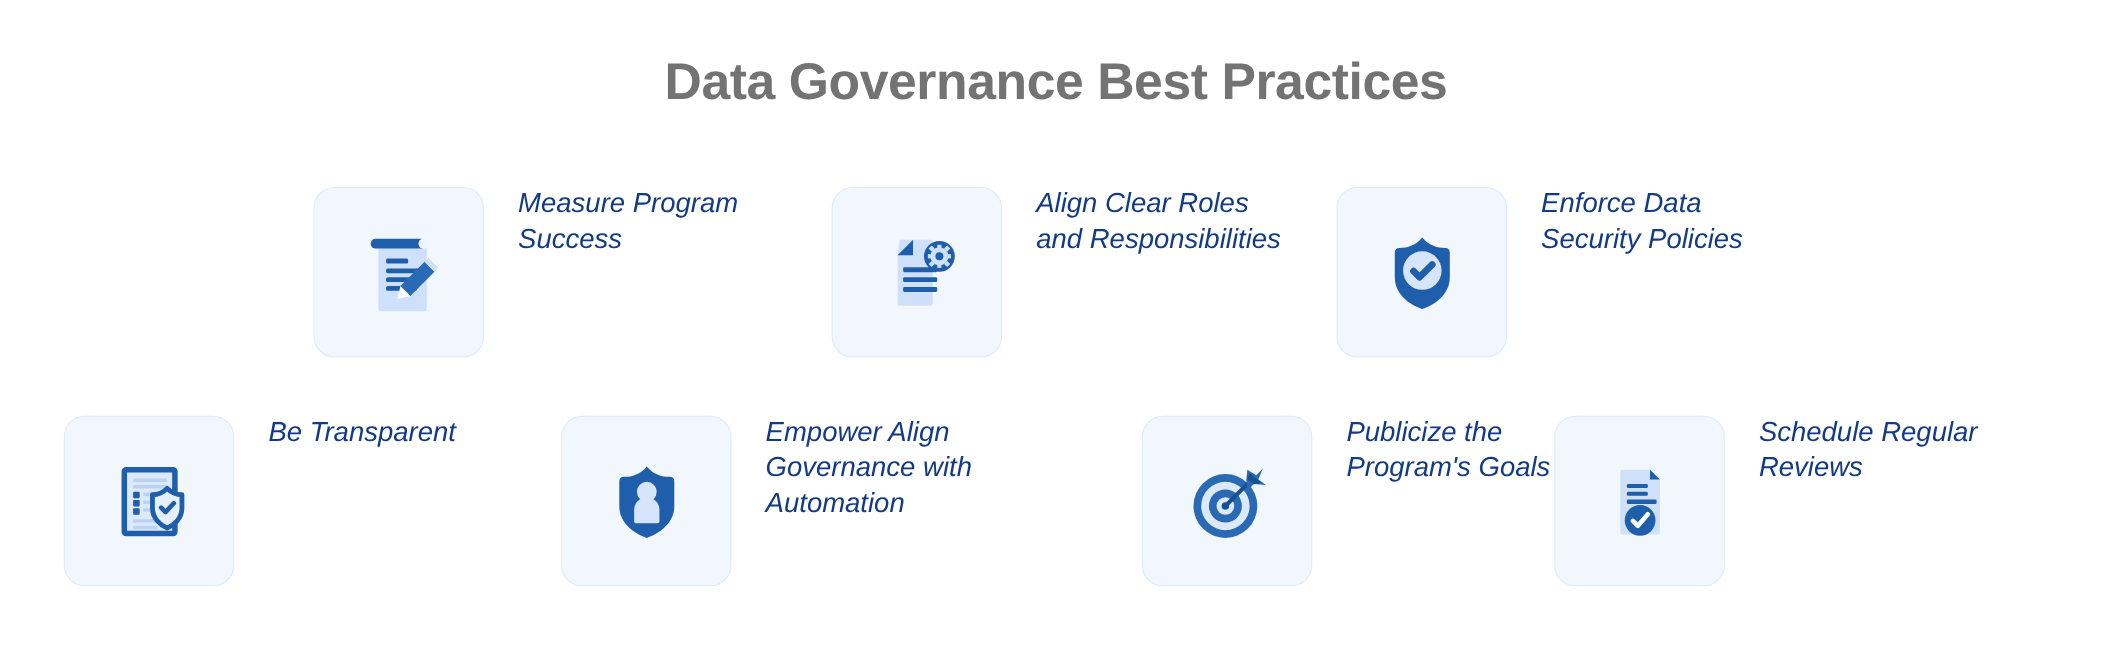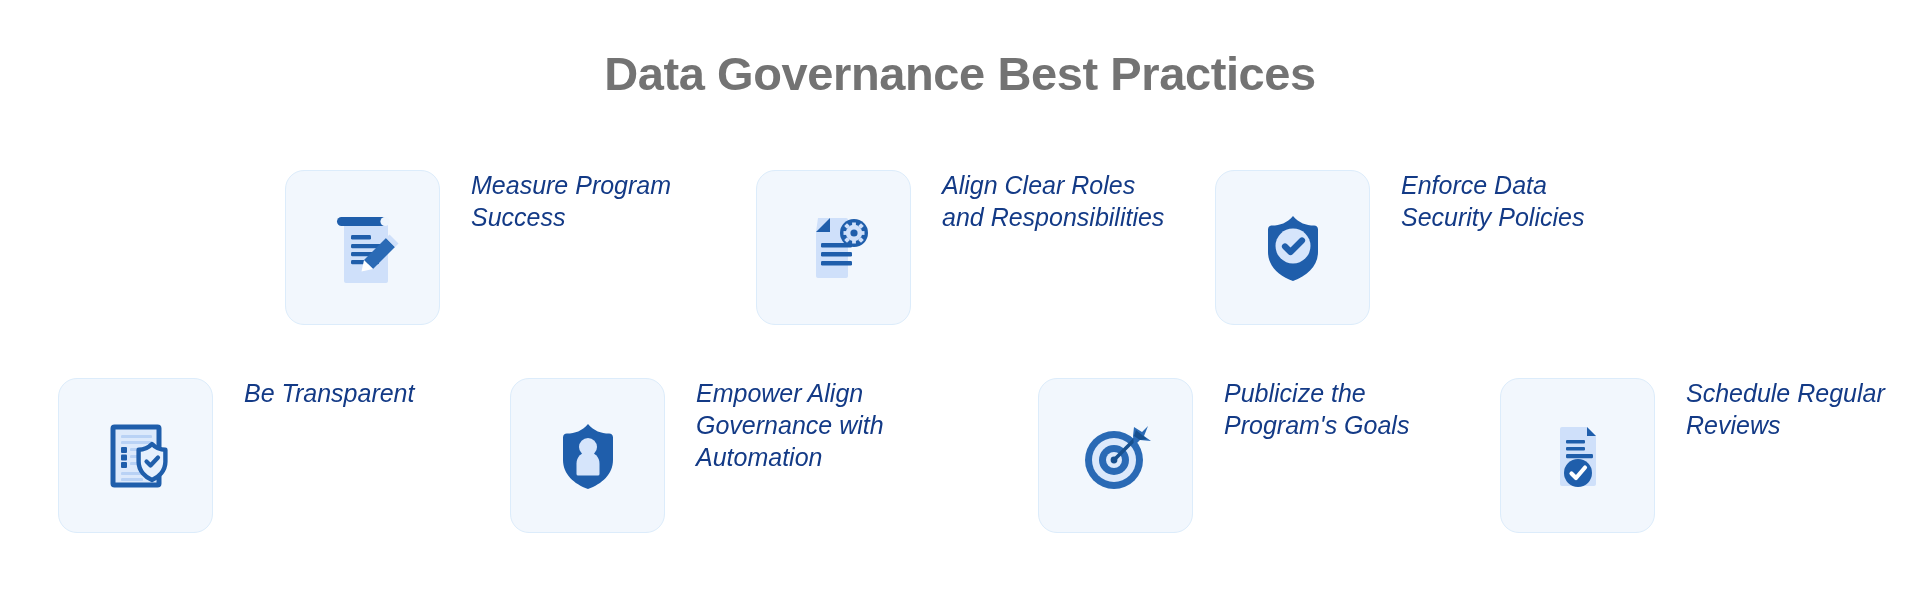--- a/index.html
+++ b/index.html
@@ -30,21 +30,21 @@
   }
 
   
   #item-0{left:285px;top:170px;}
   #item-1{left:756px;top:170px;}
   #item-2{left:1215px;top:170px;}
   
   #item-3{left:58px; top:378px;}
   #item-4{left:510px;top:378px;}
   #item-5{left:990px;top:378px;padding-left:48px;}
-  #item-6{left:1500px;top:378px;}
+  #item-6{left:1413px;top:378px;}
 </style>
 </head>
 <body>
 
 <div class="page">
 
   <div class="title">Data Governance Best Practices</div>
 
   <div class="item" id="item-0">
     <div class="card">

